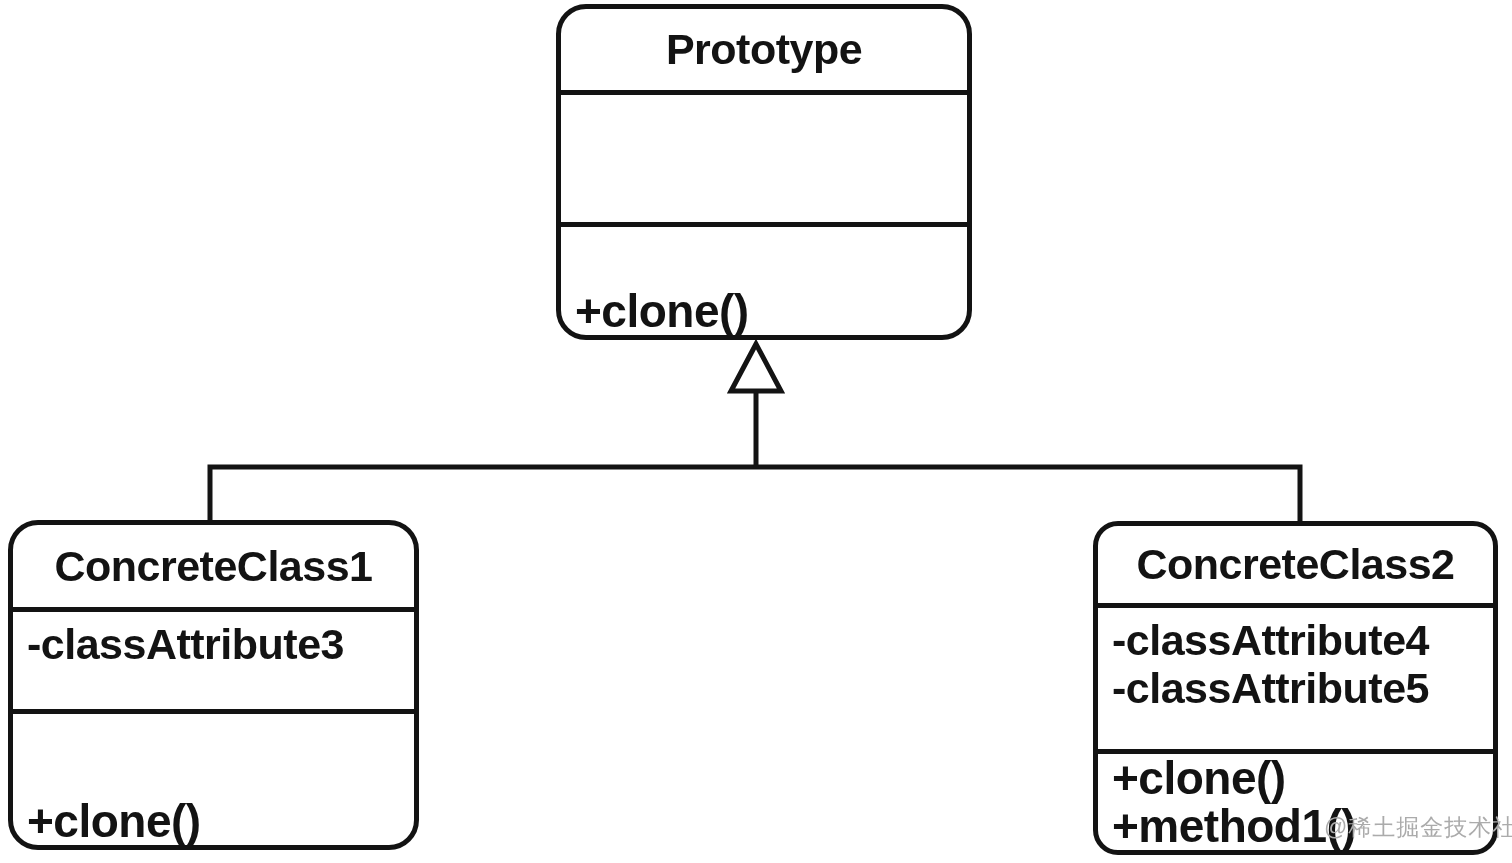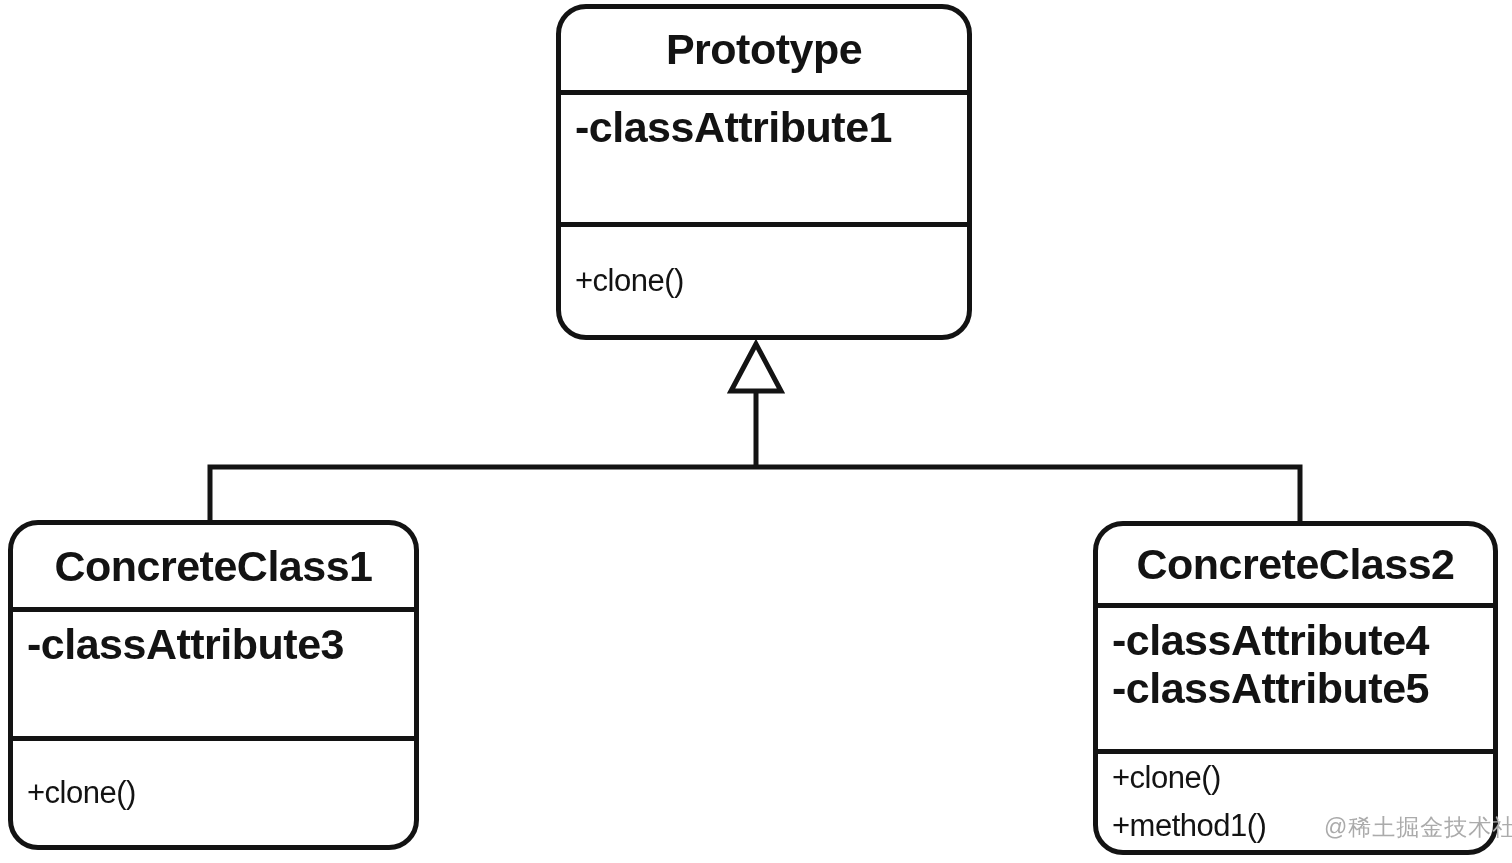--- a/index.html
+++ b/index.html
@@ -52,50 +52,51 @@
     font-weight: 700;
     color: #131313;
     line-height: 48px;
     letter-spacing: -0.5px;
   }
   .compartment.methods {
     border-top: 5px solid #131313;
     flex: 1;
     display: flex;
     flex-direction: column;
-    justify-content: center;
+    justify-content: flex-end;
     padding-left: 14px;
-    font-size: 31px;
-    font-weight: 400;
+    font-size: 46px;
+    font-weight: 700;
     color: #131313;
     line-height: 48px;
     letter-spacing: -0.5px;
   }
   #box-prototype {
     left: 548px;
     top: 4px;
     width: 416px;
     height: 336px;
     margin-left: 8px;
   }
   #box-prototype .title   { height: 81px; }
   #box-prototype .attrs   { height: 132px; }
   #box-concrete1 {
     left: 8px;
     top: 520px;
     width: 411px;
     height: 330px;
   }
   #box-concrete1 .title   { height: 82px; border-radius: 25px; }
-  #box-concrete1 .attrs   { height: 129px; }
+  #box-concrete1 .attrs   { height: 102px; }
   #box-concrete2 {
     left: 1093px;
     top: 521px;
     width: 405px;
     height: 334px;
+    border-radius: 25px;
   }
   #box-concrete2 .title   { height: 82px; }
   #box-concrete2 .attrs   { height: 154px; }
   .watermark {
     position: absolute;
     left: 1324px;
     top: 812px;
     z-index: 5;
     font-size: 23px;
     font-weight: 400;
@@ -114,21 +115,20 @@
     <path d="M 210 525 L 210 467 L 1300 467 L 1300 526" fill="none" stroke="#131313" stroke-width="5"></path>
 
     <path d="M 756 469 L 756 391" fill="none" stroke="#131313" stroke-width="5"></path>
 
     <polygon points="756,344 731,391 781,391" fill="#ffffff" stroke="#131313" stroke-width="5" stroke-linejoin="miter"></polygon>
   </svg>
 
   <div class="class-box" id="box-prototype">
     <div class="compartment title">Prototype</div>
     <div class="compartment attrs">
-      <div>-classAttribute1</div>
     </div>
     <div class="compartment methods">
       <div>+clone()</div>
     </div>
   </div>
 
   <div class="class-box" id="box-concrete1">
     <div class="compartment title">ConcreteClass1</div>
     <div class="compartment attrs">
       <div>-classAttribute3</div>

